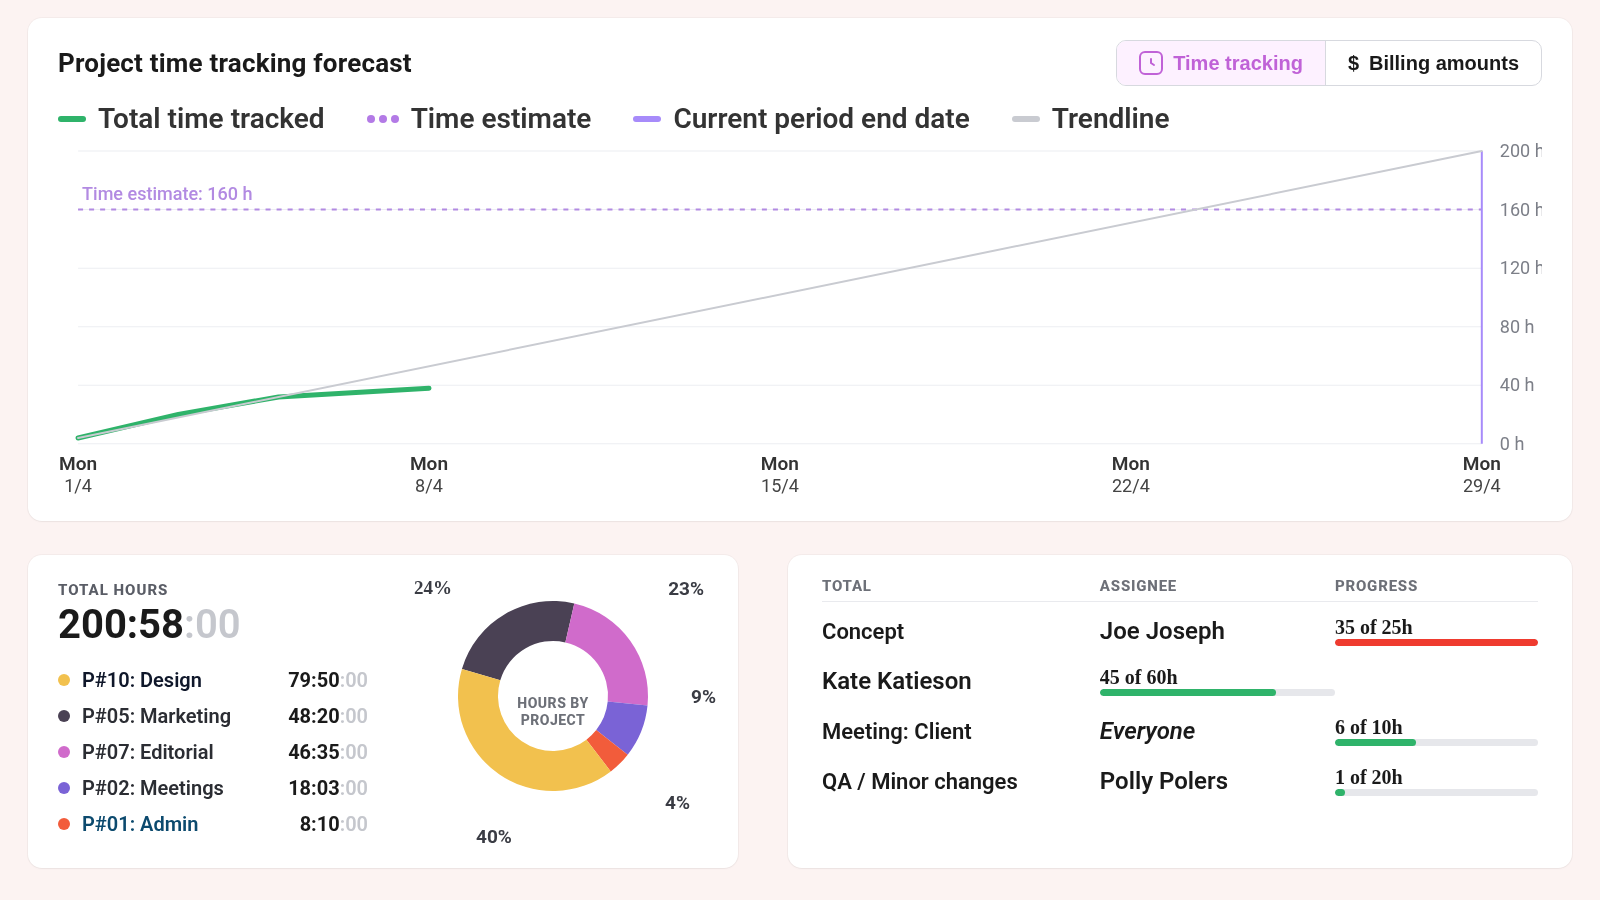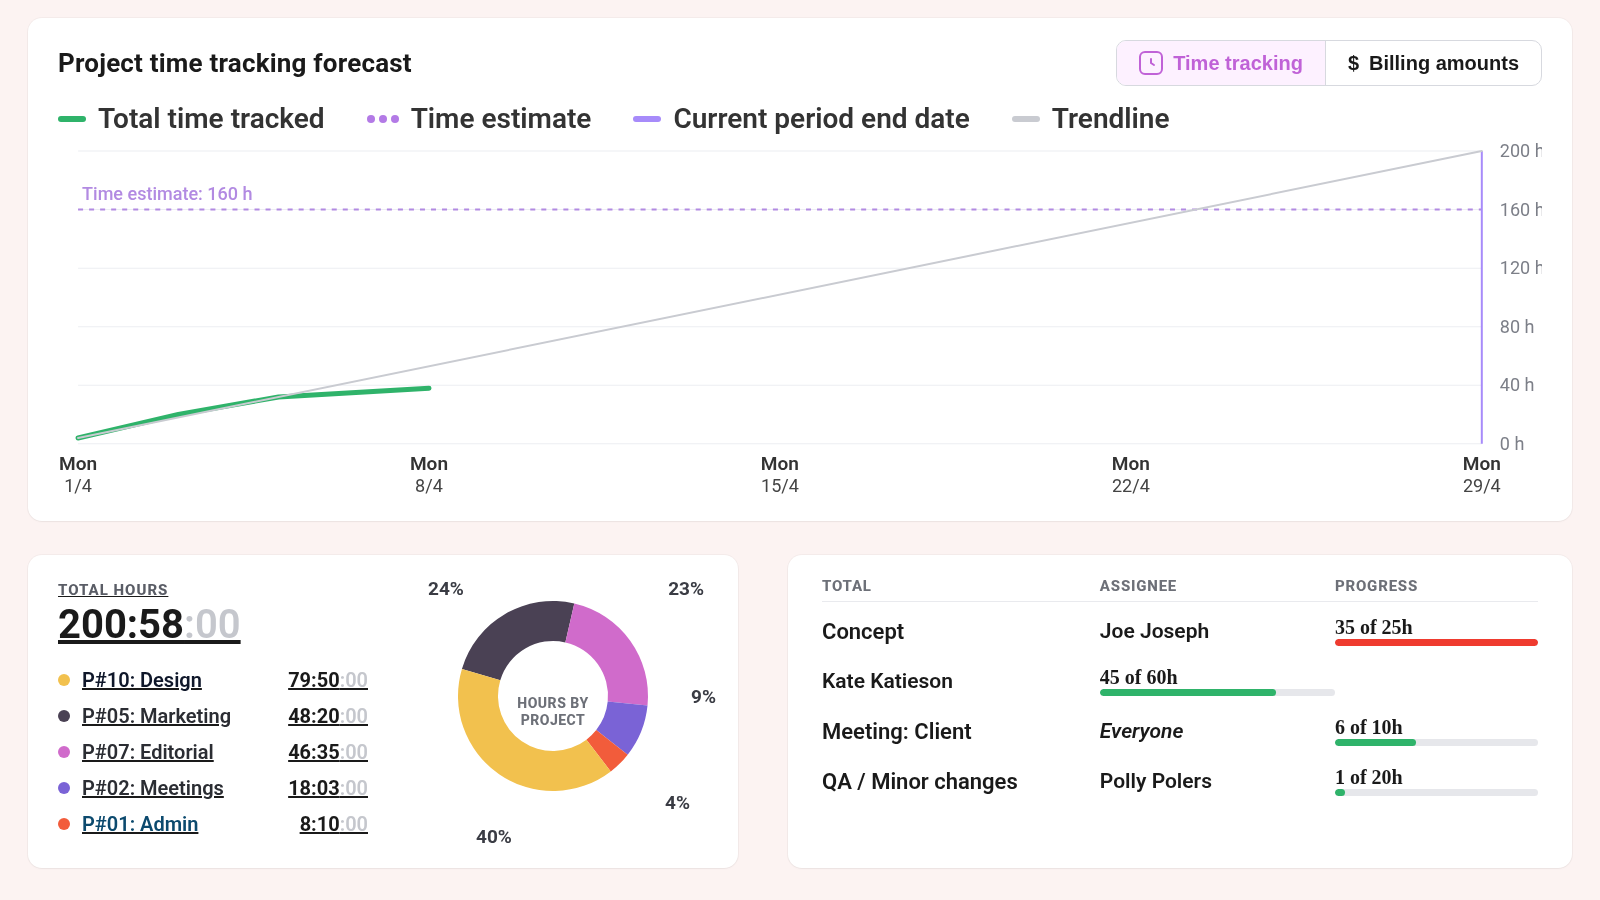--- a/index.html
+++ b/index.html
@@ -21,37 +21,37 @@
   .sw-dots span { width: 8px; height: 8px; border-radius: 50%; background: #b37ae6; }
   .chart-wrap { position: relative; height: 360px; margin-top: 8px; }
   .chart-wrap svg { position: absolute; inset: 0; }
   .ylab { font-size: 18px; fill: #7c7f88; text-anchor: start; }
   .xlab1 { font-size: 19px; fill: #333; font-weight: 600; text-anchor: middle; }
   .xlab2 { font-size: 18px; fill: #444; text-anchor: middle; }
   .est-label { font-size: 18px; fill: #b28ae2; font-weight: 500; }
   .row-2 { display: flex; gap: 50px; margin: 34px 28px 0 28px; }
   .card-hours { flex: 0 0 710px; padding: 26px 30px 26px 30px; display: flex; gap: 30px; }
   .card-tasks { flex: 1 1 auto; padding: 22px 34px 26px 34px; }
-  .th-left { flex: 0 0 310px; text-decoration: underline; }
+  .th-left { flex: 0 0 310px; }
   .th-title { font-size: 15px; font-weight: 800; letter-spacing: 1px; color: #5a5d66; }
   .th-total { font-size: 40px; font-weight: 700; margin-top: 2px; margin-bottom: 14px; }
   .th-total .sec { color: #c5c7cd; font-weight: 600; }
   .proj-row { display: flex; align-items: center; justify-content: space-between; font-size: 20px; padding: 6px 0; }
   .proj-left { display: inline-flex; align-items: center; gap: 12px; font-weight: 600; }
   .proj-dot { width: 12px; height: 12px; border-radius: 50%; flex: none; }
   .proj-time { font-weight: 700; font-variant-numeric: tabular-nums; }
   .proj-time .sec { color: #c5c7cd; font-weight: 600; }
   .donut-wrap { position: relative; flex: 1; min-width: 300px; }
   .donut-wrap svg { display: block; margin: 0 auto; }
   .donut-center { position: absolute; left: 50%; top: 50%; transform: translate(-50%,-50%); text-align: center; font-size: 14px; font-weight: 800; color: #6d7078; letter-spacing: .5px; line-height: 1.25; }
   .donut-label { position: absolute; font-size: 19px; font-weight: 700; color: #3a3c44; }
   .tasks-head { display: grid; grid-template-columns: 1.3fr 1.1fr 0.95fr; font-size: 15px; font-weight: 800; letter-spacing: .8px; color: #6d7078; padding-bottom: 6px; border-bottom: 1px solid #e9eaee; }
   .task-row { display: grid; grid-template-columns: 1.3fr 1.1fr 0.95fr; align-items: center; padding: 14px 0 6px 0; }
   .task-name { font-size: 22px; font-weight: 600; }
-  .task-assignee { font-size: 21px; font-weight: 600; }
+  .task-assignee { font-size: 24px; font-weight: 600; }
   .task-assignee.italic { font-style: italic; }
   .prog-wrap { display: flex; flex-direction: column; gap: 0; font-family: Liberation Serif, serif; }
   .prog-text { font-size: 20px; font-weight: 700; }
   .prog-bar { position: relative; height: 7px; background: #e6e7eb; border-radius: 4px; overflow: hidden; }
   .prog-fill { position: absolute; left: 0; top: 0; bottom: 0; border-radius: 4px; }
 </style>
 </head>
 <body>
 
 <div class="card top-card">
@@ -181,21 +181,21 @@
           <path d="M 23.940430043349295 87.92317006535224 A 95 95 0 0 1 136.30572229019123 22.41994708527517 L 127.33489185221596 61.40102199673826 A 55 55 0 0 0 62.28130160404433 99.3239405641513 Z" fill="#4a4154"></path>
           <path d="M 136.30572229019123 22.41994708527517 A 95 95 0 0 1 209.52034661322352 124.5343629108654 L 169.7223059339715 120.51989431681682 A 55 55 0 0 0 127.33489185221596 61.40102199673826 Z" fill="#d06bcb"></path>
           <path d="M 209.52034661322352 124.5343629108654 A 95 95 0 0 1 189.69740105297882 173.69666324358172 L 158.24586376751404 148.98227871996838 A 55 55 0 0 0 169.7223059339715 120.51989431681682 Z" fill="#7a63d6"></path>
           <path d="M 189.69740105297882 173.69666324358172 A 95 95 0 0 1 172.75337828098753 190.42908787154434 L 148.43616637320332 158.66947192563094 A 55 55 0 0 0 158.24586376751404 148.98227871996838 Z" fill="#f25c3b"></path>
           <path d="M 172.75337828098753 190.42908787154434 A 95 95 0 0 1 23.940430043349295 87.92317006535225 L 62.28130160404433 99.32394056415131 A 55 55 0 0 0 148.43616637320332 158.66947192563094 Z" fill="#f2c14e"></path>
         </svg>
       <div class="donut-center">
         <div>HOURS BY</div>
         <div>PROJECT</div>
       </div>
-      <div class="donut-label" style="left:30px; top:-4px;">24%</div>
+      <div class="donut-label" style="left:16px; top:-4px;font-family:Liberation Serif, serif;">24%</div>
       <div class="donut-label" style="right:4px; top:-4px;">23%</div>
       <div class="donut-label" style="right:-8px; top:104px;">9%</div>
       <div class="donut-label" style="right:18px; bottom:28px;">4%</div>
       <div class="donut-label" style="left:78px; bottom:-6px;">40%</div>
     </div>
   </div>
 
   <div class="card card-tasks">
     <div class="tasks-head">
       <div>TOTAL</div>

